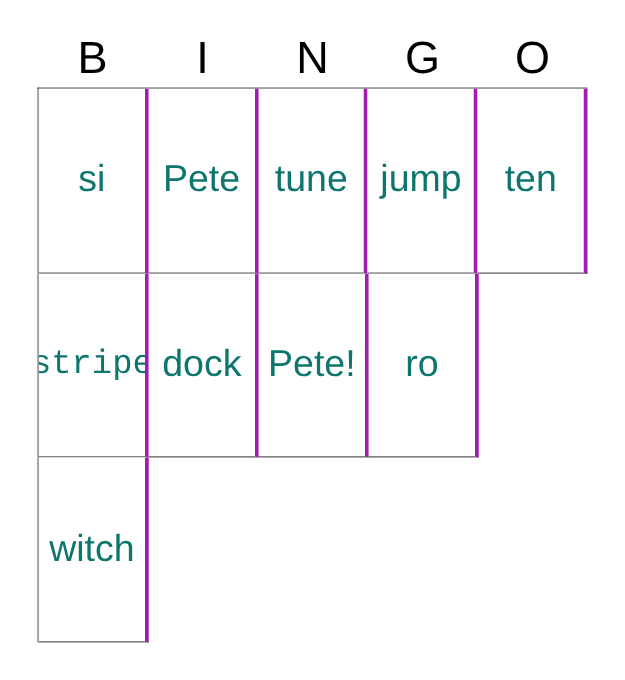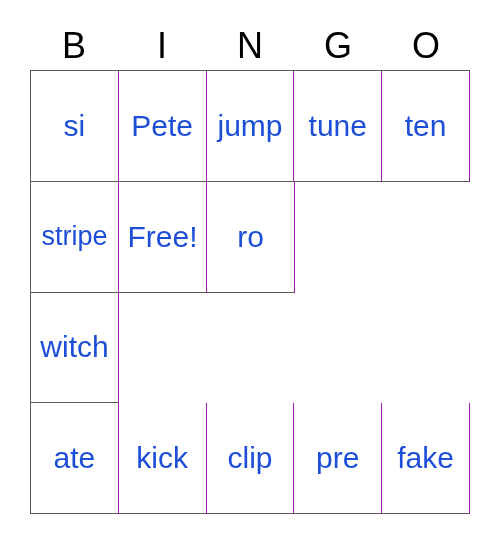--- a/index.html
+++ b/index.html
@@ -66,78 +66,72 @@
     background: #ffffff;
   }
   .grid-row {
     display: flex;
     flex-direction: row;
     flex: 1 1 0;
     min-height: 0;
   }
   .grid-cell {
     box-sizing: border-box;
-    border-right: 1px solid #a21caf;
+    border-right: 3px solid #a21caf;
     border-bottom: 1px solid #5a5a5a;
     display: flex;
     align-items: center;
     justify-content: center;
     font-size: 30px;
     line-height: 1;
-    color: #1d4ed8;
+    color: #0f766e;
     background: #ffffff;
     overflow: hidden;
     white-space: nowrap;
     padding: 0 2px;
   }
   .col-0 { width: 88px; }
   .col-1 { width: 88px; }
   .col-2 { width: 88px; }
   .col-3 { width: 88px; }
   .col-4 { width: 88px; }
 
   
-  .tight { font-size: 27px; }
+  .tight { font-size: 27px; font-family: Liberation Mono, monospace; }
 </style>
 </head>
 <body>
 
 <div id="bingo-card">
 
   <div class="header-row">
     <div class="header-cell hc-0">B</div>
     <div class="header-cell hc-1">I</div>
     <div class="header-cell hc-2">N</div>
     <div class="header-cell hc-3">G</div>
     <div class="header-cell hc-4">O</div>
   </div>
 
   <div class="grid">
 
     <div class="grid-row">
       <div class="grid-cell col-0">si</div>
       <div class="grid-cell col-1">Pete</div>
+      <div class="grid-cell col-2">tune</div>
       <div class="grid-cell col-3">jump</div>
-      <div class="grid-cell col-2">tune</div>
       <div class="grid-cell col-4">ten</div>
     </div>
 
 
     <div class="grid-row">
       <div class="grid-cell col-0 tight">stripe</div>
-      <div class="grid-cell col-2">Free!</div>
+      <div class="grid-cell col-1">dock</div>
+      <div class="grid-cell col-2">Pete!</div>
       <div class="grid-cell col-4">ro</div>
     </div>
 
     <div class="grid-row">
       <div class="grid-cell col-0">witch</div>
     </div>
 
-    <div class="grid-row">
-      <div class="grid-cell col-0">ate</div>
-      <div class="grid-cell col-1">kick</div>
-      <div class="grid-cell col-2">clip</div>
-      <div class="grid-cell col-3">pre</div>
-      <div class="grid-cell col-4">fake</div>
-    </div>
 
   </div>
 </div>
 
 </body></html>

